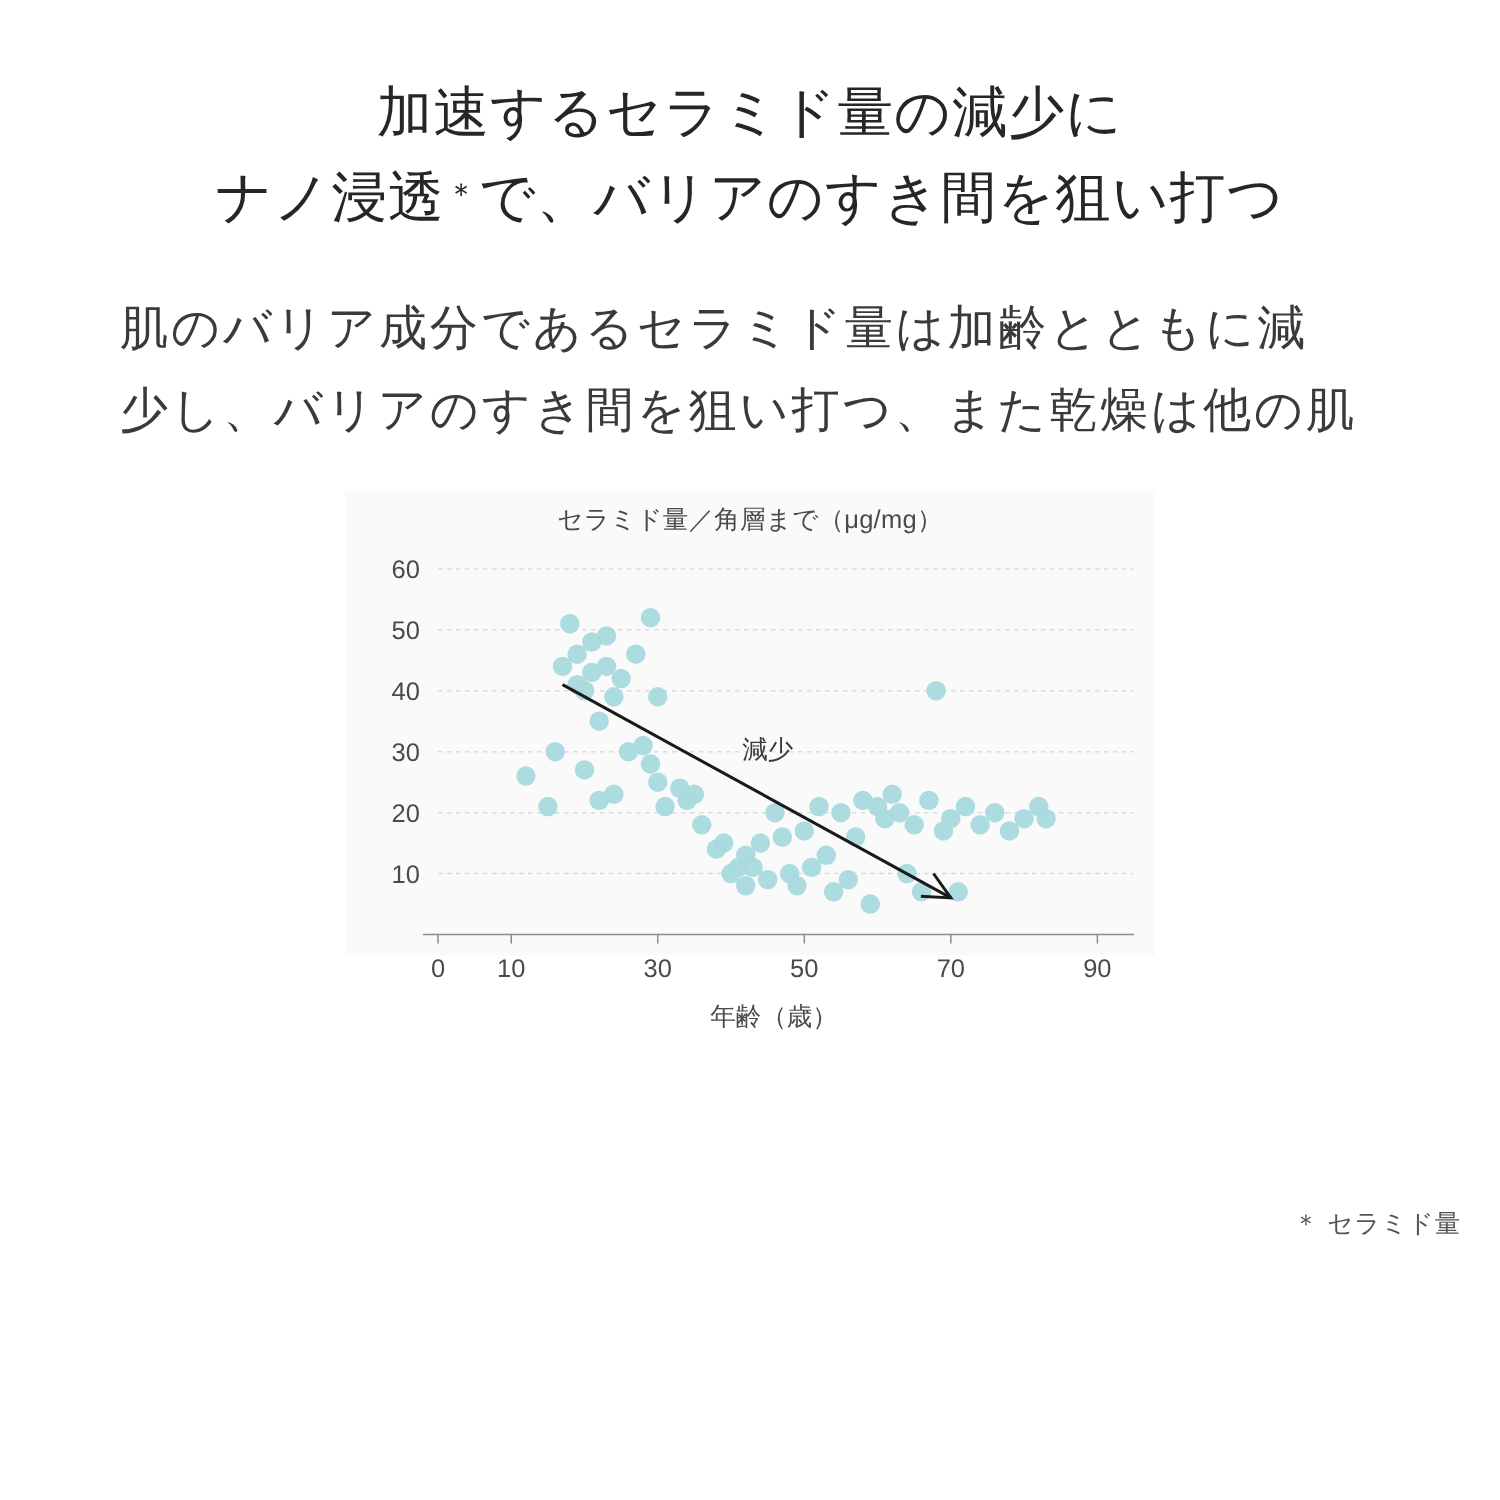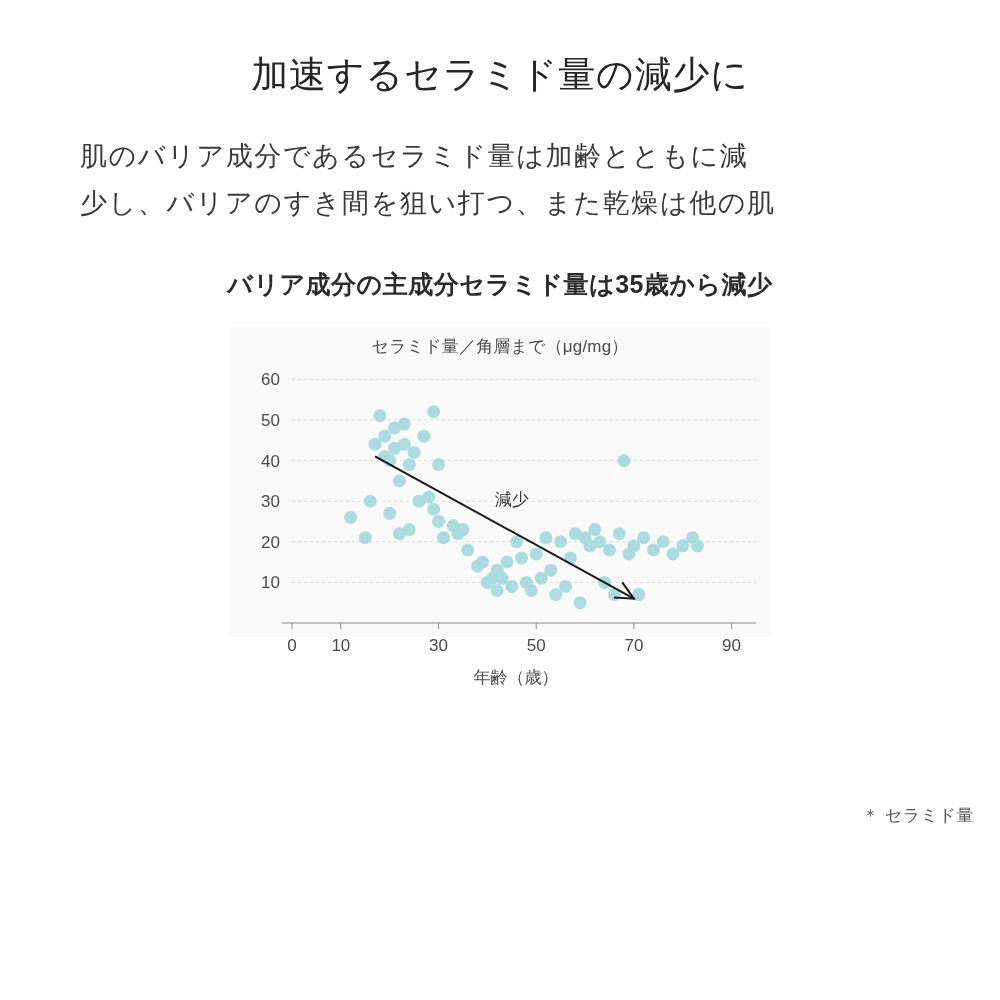--- a/index.html
+++ b/index.html
@@ -39,21 +39,21 @@
   .headline sup.note {
     font-size: 20px;
     vertical-align: 28%;
     margin: 0 1px;
   }
 
   
   .body-copy {
     margin: 30px auto 0 auto;
     width: 840px;
-    font-size: 27px;
+    font-size: 32px;
     line-height: 1.72;
     letter-spacing: 0.06em;
     color: #3a3a3a;
     text-align: left;
   }
   .body-copy .bl {
     display: block;
     white-space: nowrap;
   }
 
@@ -126,28 +126,30 @@
     letter-spacing: 0.03em;
   }
 </style>
 </head>
 <body>
 
 <div class="page">
 
   <div class="headline">
     <span class="hl-line">加速するセラミド量の減少に</span>
+    <span class="hl-line">
+      <span>ナノ浸透</span><sup class="note">＊</sup><span>で、バリアのすき間を狙い打つ</span>
+    </span>
   </div>
 
   <div class="body-copy">
     <span class="bl">肌のバリア成分であるセラミド量は加齢とともに減</span>
     <span class="bl">少し、バリアのすき間を狙い打つ、また乾燥は他の肌</span>
   </div>
 
-  <div class="chart-caption">バリア成分の主成分セラミド量は35歳から減少</div>
 
   <div class="chart-wrap">
     <div class="plot-bg"></div>
     <div class="plot-title">セラミド量／角層まで（μg/mg）</div>
     <svg class="svg-chart" id="chart-svg" width="540" height="360">
         <line x1="62" y1="255.375" x2="526" y2="255.375" stroke="#dcdcdc" stroke-width="1" stroke-dasharray="3,3"></line>
         <text x="50" y="261.375" text-anchor="end" class="axis-text">10</text>
         <line x1="62" y1="214.75" x2="526" y2="214.75" stroke="#dcdcdc" stroke-width="1" stroke-dasharray="3,3"></line>
         <text x="50" y="220.75" text-anchor="end" class="axis-text">20</text>
         <line x1="62" y1="174.125" x2="526" y2="174.125" stroke="#dcdcdc" stroke-width="1" stroke-dasharray="3,3"></line>

